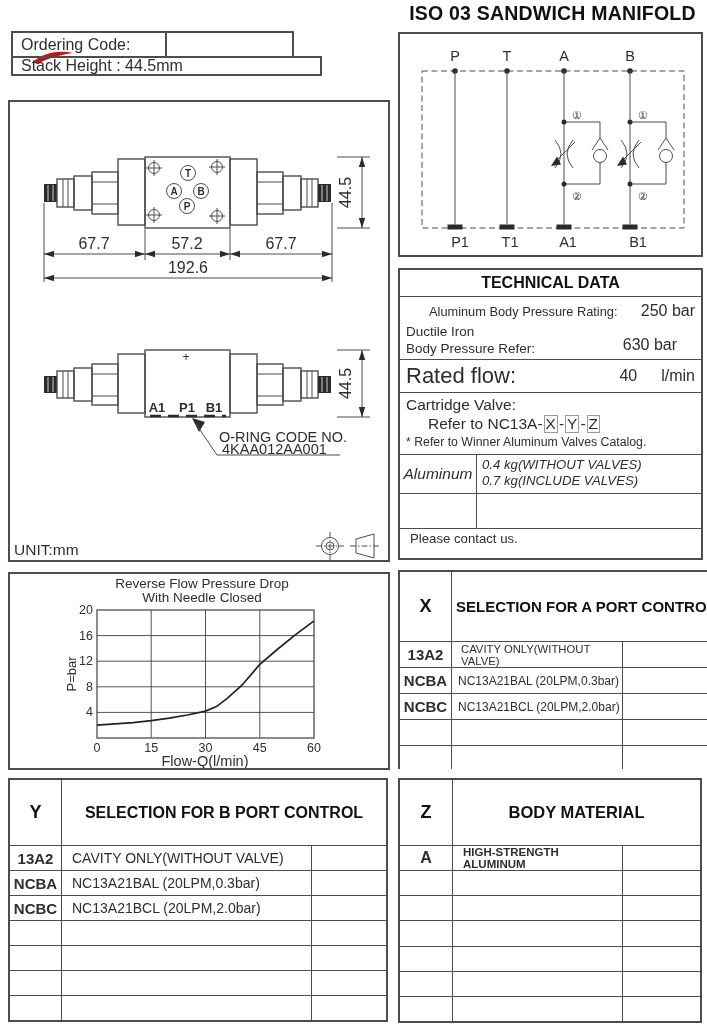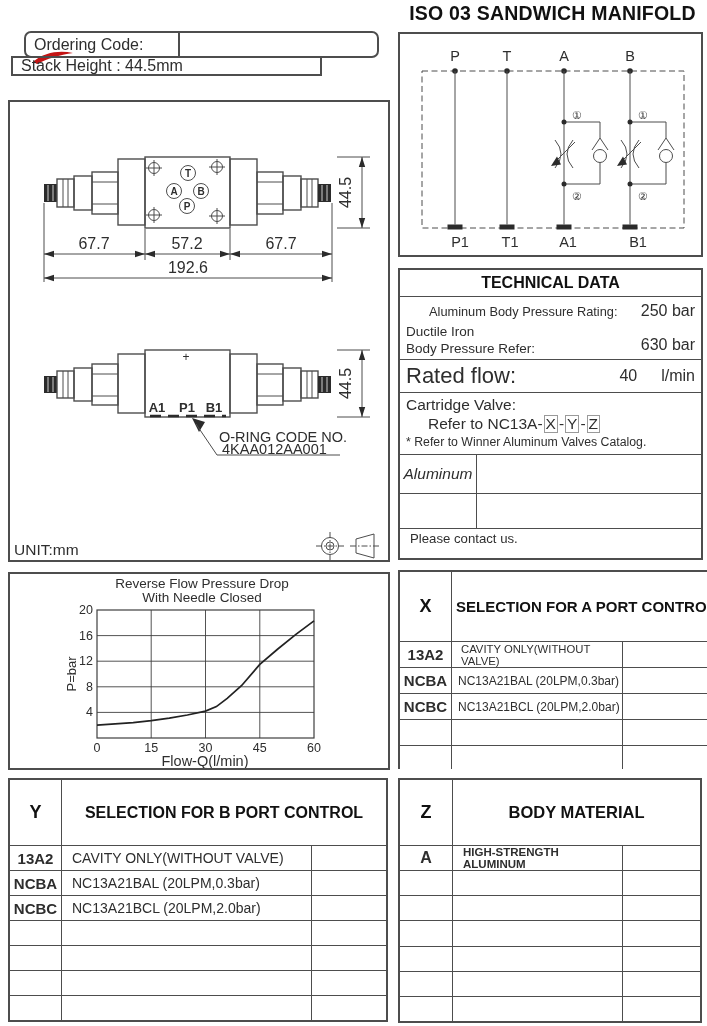--- a/index.html
+++ b/index.html
@@ -39,21 +39,21 @@
   .sel .c2{border-right:1.4px solid #4d4d4d;border-top:1.5px solid #4d4d4d;display:flex;align-items:center;}
   .sel .c3{border-top:1.5px solid #4d4d4d;}
 </style>
 </head>
 <body>
 
 <svg class="abs" style="left:30px;top:47px;width:46px;height:20px;">
   <path d="M3,15 C14,5 30,3 43,6 C30,8 16,12 7,17 Z" fill="#c41414"></path>
 </svg>
 
-<div class="abs frame" style="left:24px;top:31px;width:355px;height:27px;border-radius:7px;">
+<div class="abs frame" style="left:11px;top:31px;width:283px;height:27px;">
   <div class="ord-row" style="height:100%;">
     <div class="ord-label">Ordering Code:</div>
   </div>
 </div>
 <div class="abs frame" style="left:11px;top:56px;width:311px;height:20px;display:flex;align-items:center;padding-left:8px;font-size:16px;">Stack Height : 44.5mm</div>
 
 <div class="abs page-title" style="left:398px;top:2px;width:309px;">ISO 03 SANDWICH MANIFOLD</div>
 
 <div class="abs frame" style="left:398px;top:32px;width:305px;height:225px;">
 <svg width="301" height="221" viewBox="0 0 301 221">
@@ -242,40 +242,44 @@
   </g>
 </svg>
 </div>
 
 <div class="abs frame" style="left:398px;top:268px;width:305px;height:292px;">
   <div class="td-title">TECHNICAL DATA</div>
   <div class="abs td-row" style="left:0;right:0;top:28px;height:26px;padding-left:29px;">
     <span class="td-lab">Aluminum Body Pressure Rating:</span>
     <span class="td-val">250 bar</span>
   </div>
-  <div class="abs td-row" style="left:0;right:0;top:54px;height:34px;">
+  <div class="abs td-row" style="left:0;right:18px;top:54px;height:34px;">
     <span style="font-size:13.5px;line-height:1.25;">
       <span>Ductile Iron</span><br>
       <span>Body Pressure Refer:</span>
     </span>
     <span class="td-val" style="align-self:flex-end;margin-bottom:4px;">630 bar</span>
   </div>
   <div class="hline" style="top:89px;"></div>
   <div class="abs td-row" style="left:0;right:0;top:91px;height:30px;">
     <span style="font-size:22px;">Rated flow:</span>
     <span><span class="td-val">40</span><span class="td-val" style="display:inline-block;width:24px;"></span><span class="td-val">l/min</span></span>
   </div>
   <div class="hline" style="top:122px;"></div>
   <div class="abs" style="left:6px;right:6px;top:126px;">
     <div style="font-size:15.5px;">Cartridge Valve:</div>
     <div style="font-size:15.5px;padding-left:22px;margin-top:1px;"><span>Refer to NC13A-</span><span class="boxed" style="font-weight:normal;">X</span><span>-</span><span class="boxed" style="font-weight:normal;">Y</span><span>-</span><span class="boxed" style="font-weight:normal;">Z</span></div>
     <div style="font-size:12.3px;margin-top:2px;">* Refer to Winner Aluminum Valves Catalog.</div>
   </div>
   <div class="wt-table" style="top:184px;height:73px;grid-template-rows:38px 1fr;font-style:italic;">
     <div class="wt-c1">Aluminum</div>
+    <div class="wt-c2">
+      <span>0.4  kg(WITHOUT VALVES)</span><br>
+      <span>0.7  kg(INCLUDE VALVES)</span>
+    </div>
     <div class="wt-e1"></div>
     <div class="wt-e2"></div>
   </div>
   <div class="abs" style="left:4px;top:261px;font-size:13.2px;line-height:1.2;">
     <div style="padding-left:6px;">Please contact us.</div>
   </div>
 </div>
 
 <div class="abs frame" style="left:8px;top:572px;width:382px;height:198px;">
 <svg width="378" height="194" viewBox="0 0 378 194">

